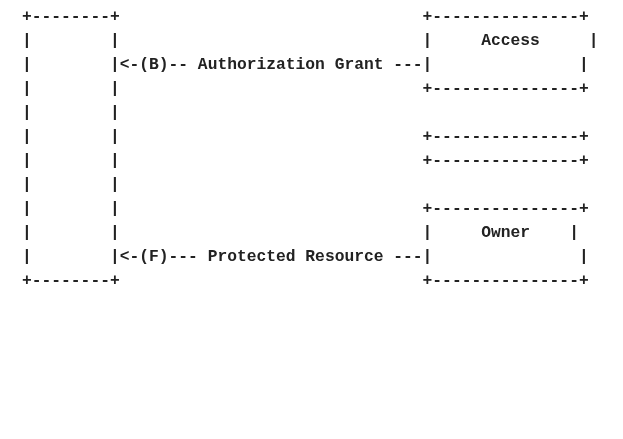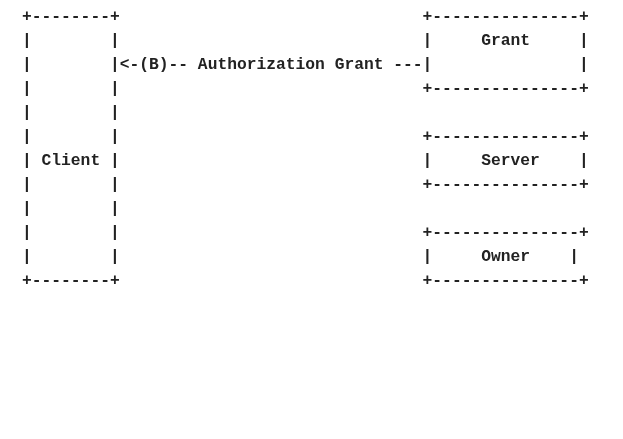--- a/index.html
+++ b/index.html
@@ -27,24 +27,24 @@
   .diagram .line {
     white-space: pre;
     height: 24px;
   }
 </style>
 </head>
 <body>
 
 <div class="diagram">
   <div class="line">+--------+                               +---------------+</div>
-  <div class="line">|        |                               |     Grant     |</div>
+  <div class="line">|        |                               |     Access     |</div>
   <div class="line">|        |&lt;-(B)-- Authorization Grant ---|               |</div>
   <div class="line">|        |                               +---------------+</div>
   <div class="line">|        |</div>
   <div class="line">|        |                               +---------------+</div>
-  <div class="line">| Client |                               |     Server    |</div>
   <div class="line">|        |                               +---------------+</div>
   <div class="line">|        |</div>
   <div class="line">|        |                               +---------------+</div>
   <div class="line">|        |                               |     Owner    |</div>
+  <div class="line">|        |&lt;-(F)--- Protected Resource ---|               |</div>
   <div class="line">+--------+                               +---------------+</div>
 </div>
 
 </body></html>

